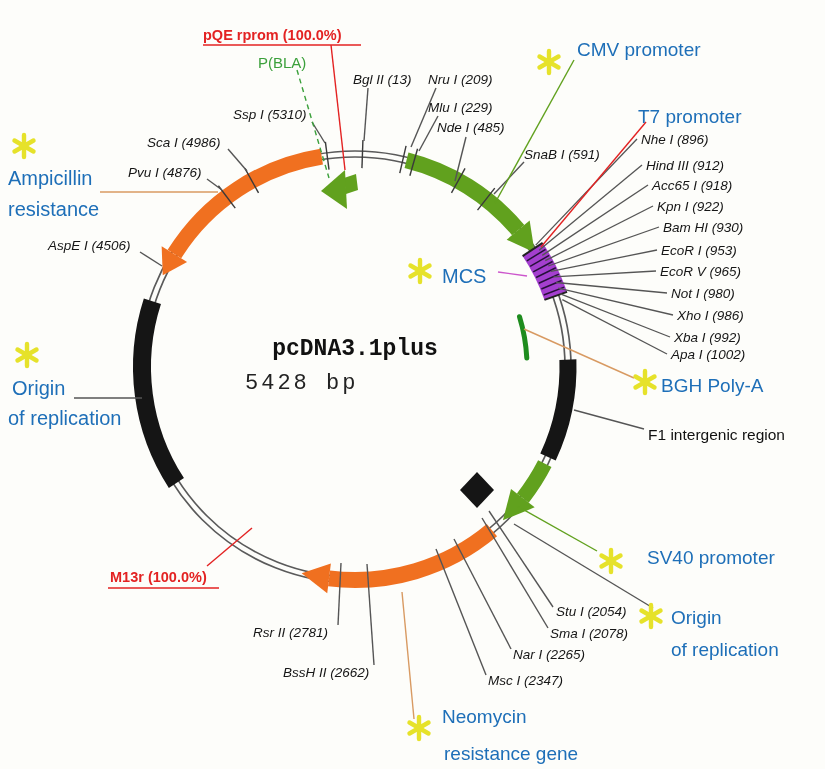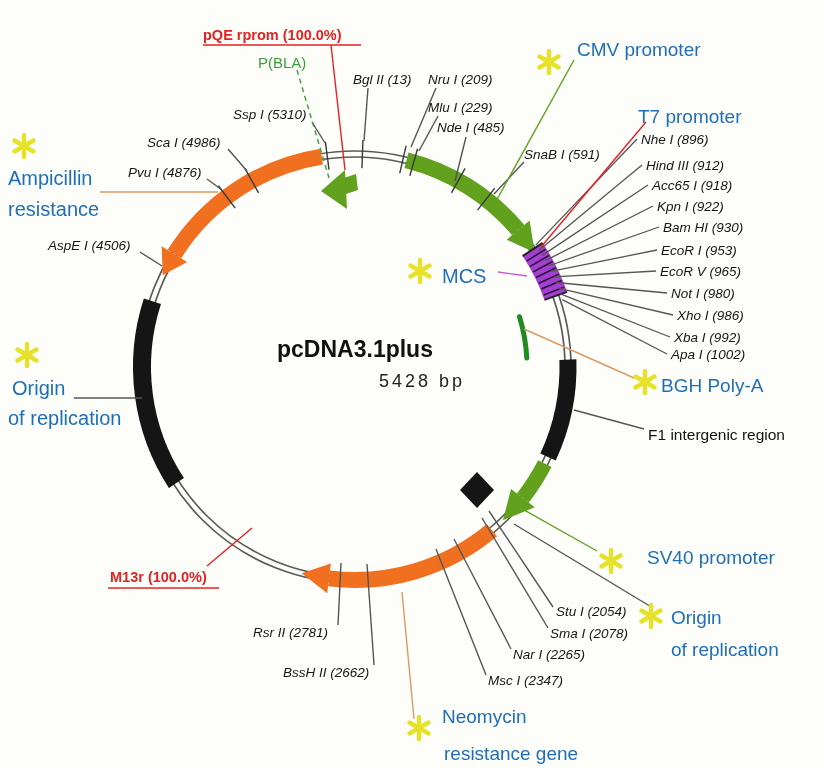--- a/index.html
+++ b/index.html
@@ -1,22 +1,22 @@
 <!DOCTYPE html>
 <html><head>
 <meta charset="utf-8">
 <style>
   html,body{margin:0;padding:0;background:#fff;}
   .stage{position:relative;width:825px;height:769px;background:#fdfdfa;overflow:hidden;
          font-family:"Liberation Sans",sans-serif;}
   svg{position:absolute;left:0;top:0;}
   .title{position:absolute;left:245px;top:336px;width:220px;text-align:center;
-         font-size:23px;font-weight:bold;color:#111;}
-  .bp{position:absolute;left:245px;top:371px;width:220px;text-align:right;
-      font-family:Liberation Sans, sans-serif;font-size:18px;letter-spacing:3px;color:#222;}
+         font-size:23px;font-weight:bold;color:#111;font-family:Liberation Mono, monospace;}
+  .bp{position:absolute;left:245px;top:371px;width:220px;text-align:left;
+      font-family:Liberation Mono, monospace;font-size:22px;letter-spacing:3px;color:#222;}
 </style>
 </head>
 <body>
 
 <div class="stage">
   <svg id="map" width="825" height="769" viewBox="0 0 825 769">
       <circle cx="355" cy="367" r="216" fill="none" stroke="#5A5A5A" stroke-width="1.7"></circle>
       <circle cx="355" cy="367" r="210" fill="none" stroke="#5A5A5A" stroke-width="1.7"></circle>
       <path d="M406.5,160.3 A213,213 0 0 1 518.2,230.1" fill="none" stroke="#61A11E" stroke-width="16"></path>
       <polygon points="534.6423779581446,252.5551834221265 529.658133031127,220.44442499146902 506.67679973755764,239.72805328206522" fill="#61A11E"></polygon>

